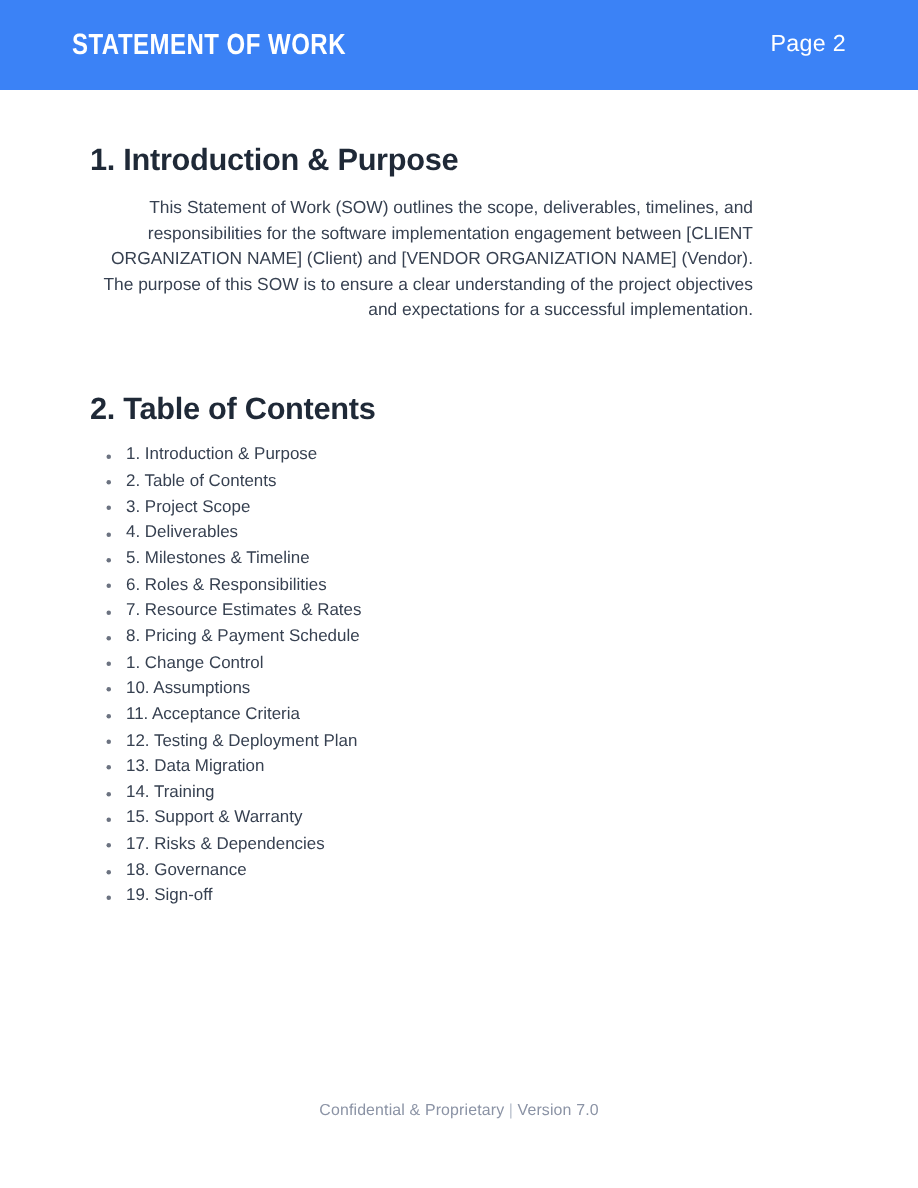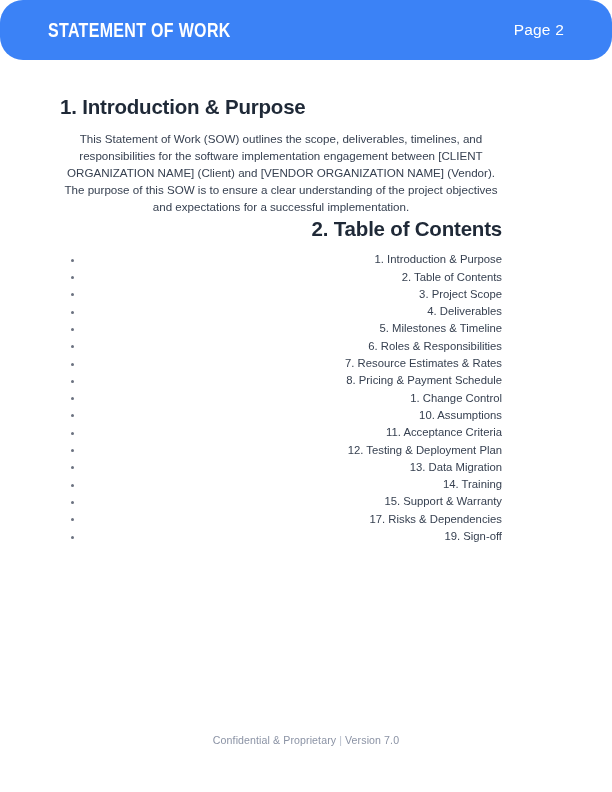--- a/index.html
+++ b/index.html
@@ -18,21 +18,20 @@
 
   
   .page-header {
     height: 60px;
     background: #3b82f6;
     display: flex;
     align-items: center;
     justify-content: space-between;
     padding: 0 48px 0 48px;
     box-sizing: border-box;
-    border-radius: 23px;
   }
   .header-title {
     color: #ffffff;
     font-family: "Liberation Sans Narrow", "Liberation Sans", sans-serif;
     font-weight: 700;
     font-size: 19.5px;
     letter-spacing: 0.4px;
     transform: scaleX(0.82);
     transform-origin: left center;
     white-space: nowrap;
@@ -48,38 +47,38 @@
   
   .content {
     padding: 34px 110px 0 60px;
     box-sizing: border-box;
   }
 
   .section {
     margin: 0;
   }
   .section + .section {
-    text-align: right;
+    margin-top: 44px;
   }
 
   h2.section-heading {
     font-size: 20.5px;
     font-weight: 700;
     color: #1f2937;
     margin: 0 0 10px 0;
     letter-spacing: -0.2px;
     line-height: 1.25;
   }
 
   p.section-paragraph {
     font-size: 11.6px;
     line-height: 17.2px;
     color: #374151;
     margin: 0;
-    text-align: center;
+    text-align: right;
   }
 
   ul.toc-list {
     list-style: none;
     margin: 6px 0 0 0;
     padding: 0;
   }
   ul.toc-list li {
     font-size: 11.3px;
     line-height: 17.3px;
@@ -147,20 +146,21 @@
       <li>7. Resource Estimates &amp; Rates</li>
       <li>8. Pricing &amp; Payment Schedule</li>
       <li>1. Change Control</li>
       <li>10. Assumptions</li>
       <li>11. Acceptance Criteria</li>
       <li>12. Testing &amp; Deployment Plan</li>
       <li>13. Data Migration</li>
       <li>14. Training</li>
       <li>15. Support &amp; Warranty</li>
       <li>17. Risks &amp; Dependencies</li>
+      <li>18. Governance</li>
       <li>19. Sign-off</li>
     </ul>
   </div>
 
 </div>
 
 <div class="page-footer">
   <div class="footer-text">
     <span>Confidential &amp; Proprietary</span><span class="footer-sep">|</span><span>Version 7.0</span>
   </div>

